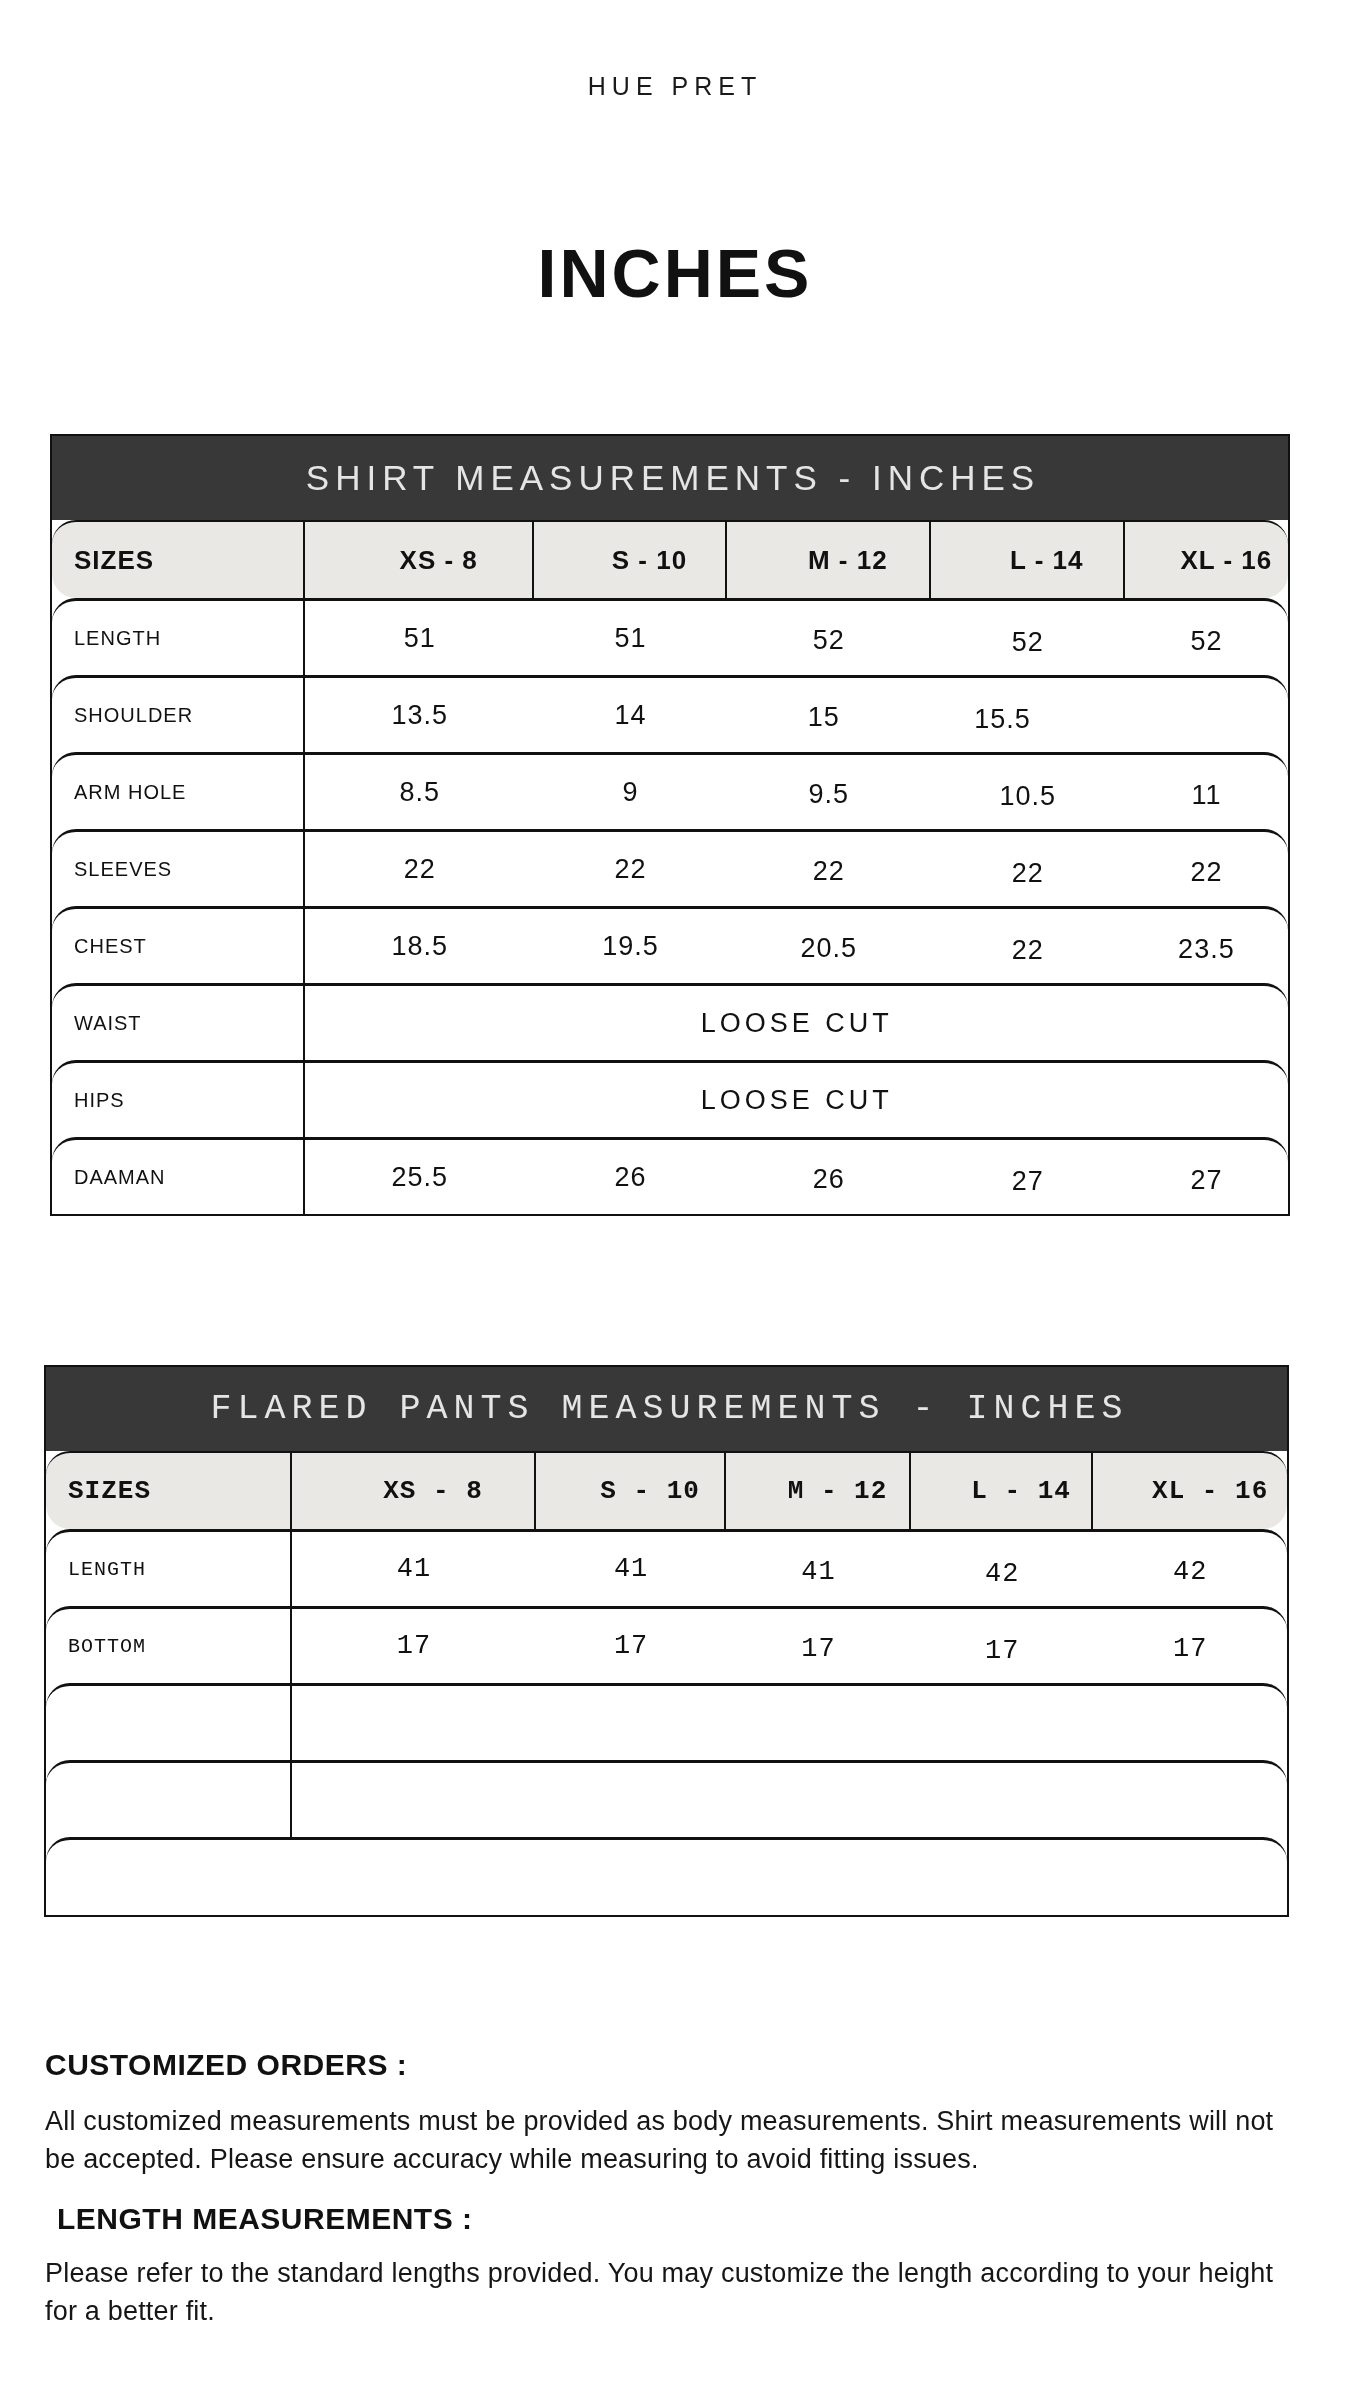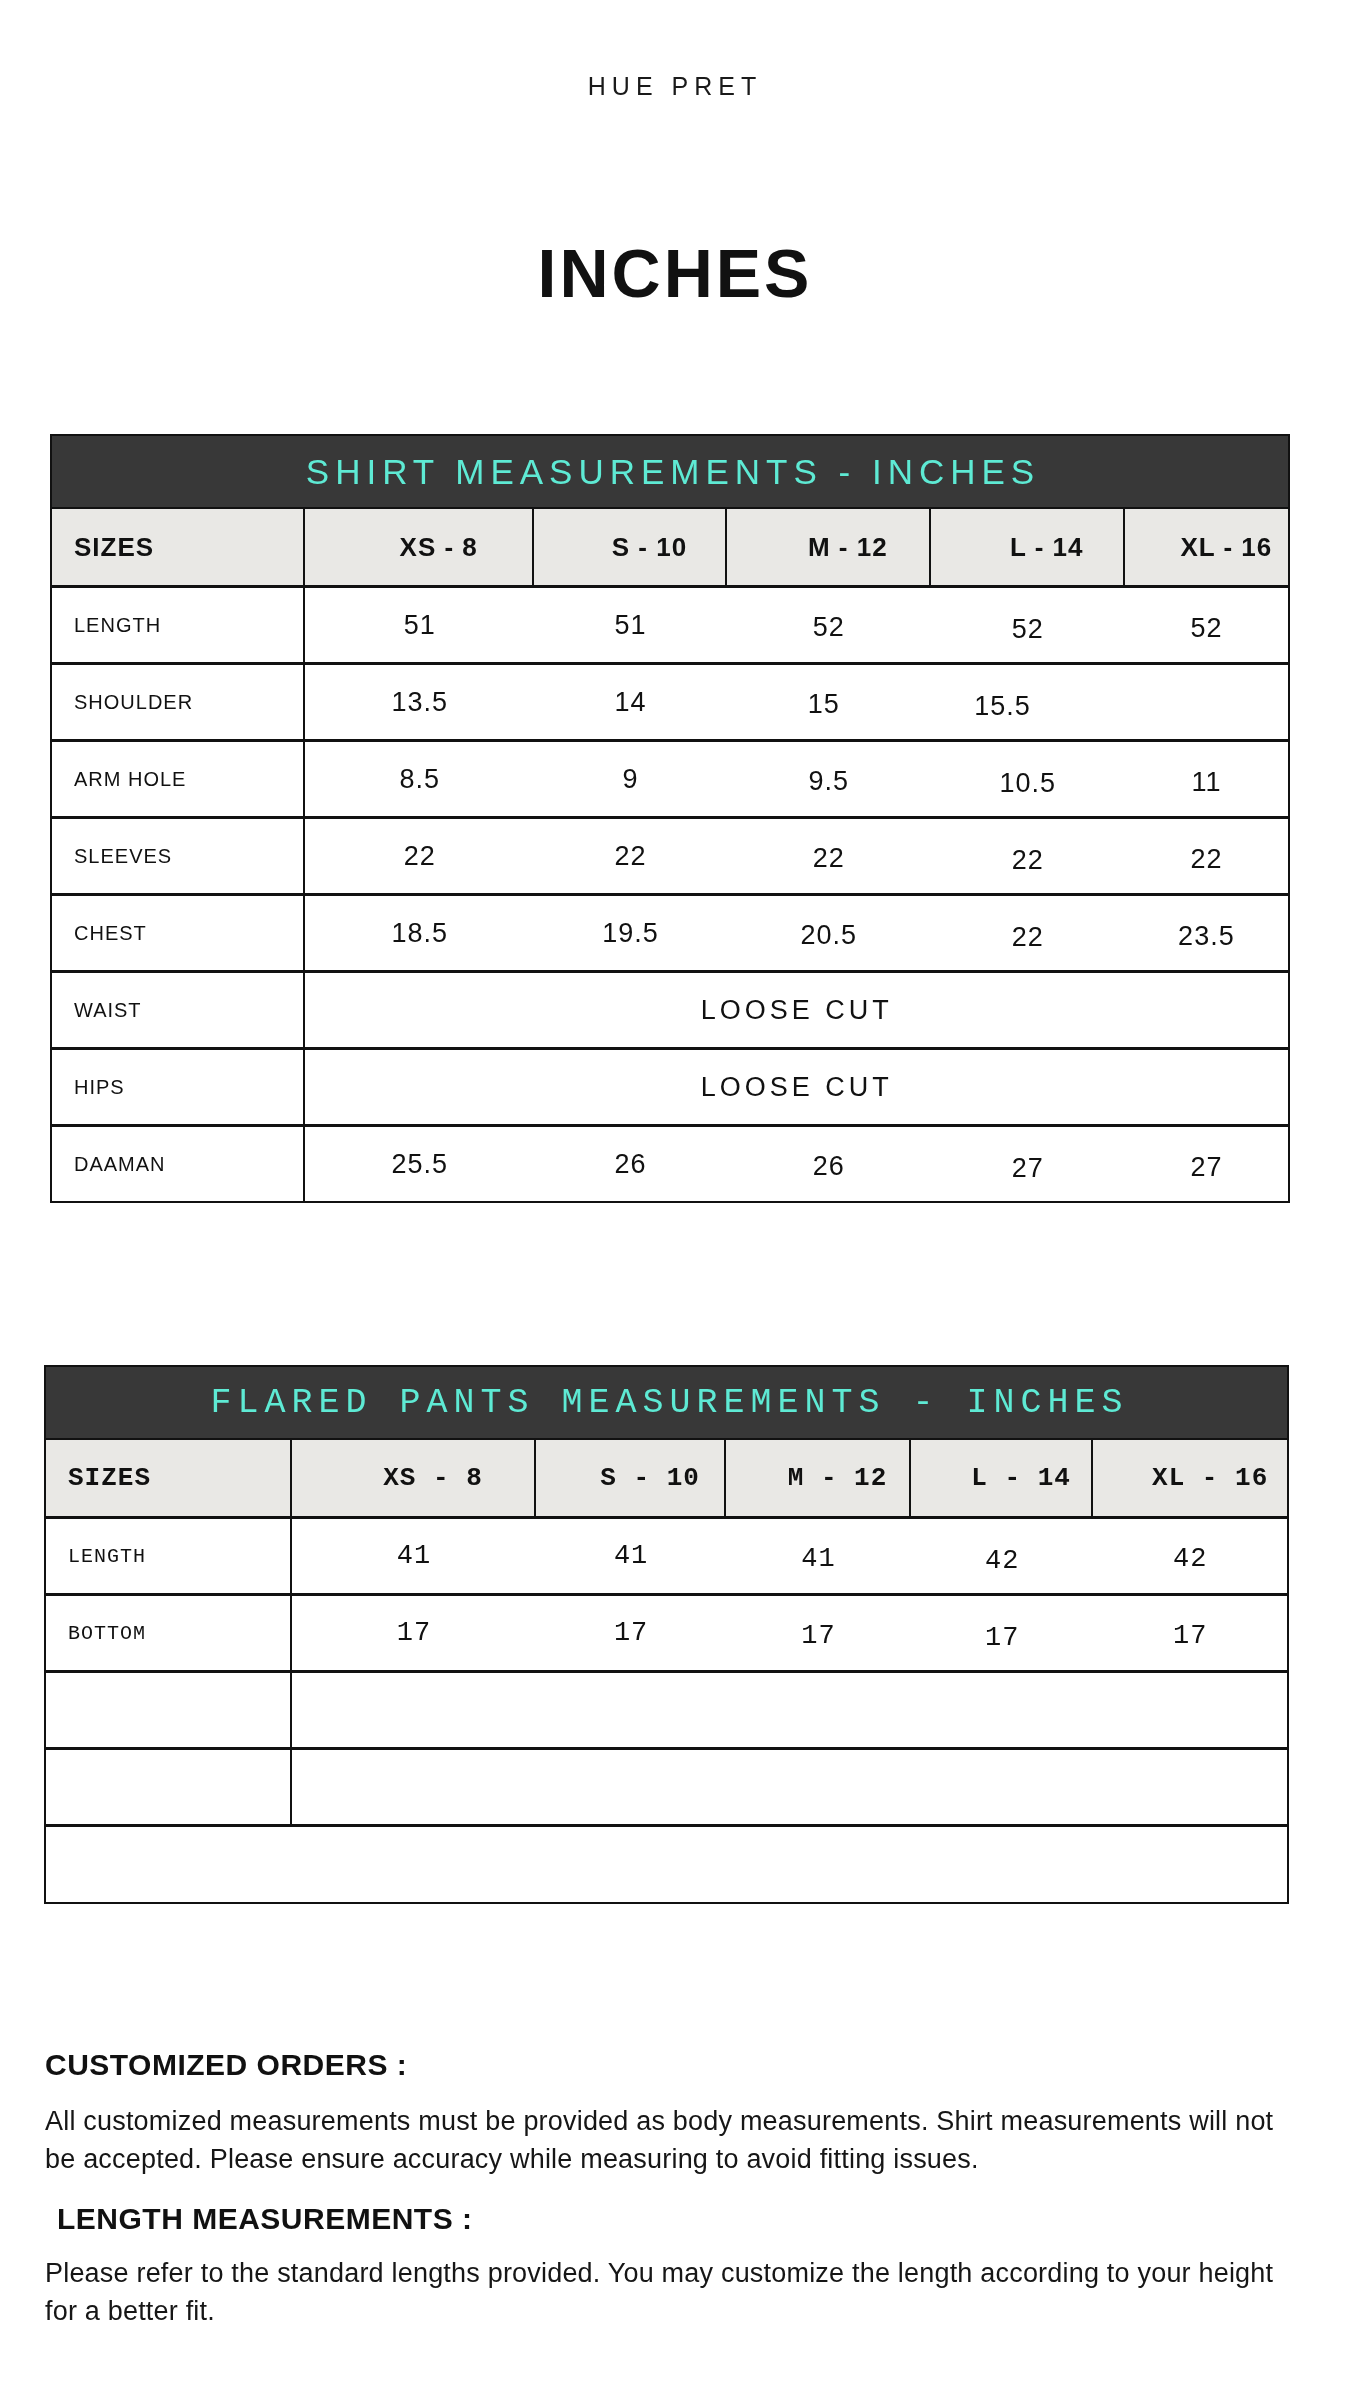--- a/index.html
+++ b/index.html
@@ -27,29 +27,29 @@
   
   .mtable {
     position: absolute;
     border: 2px solid #111;
     background: #ffffff;
   }
   .shirt-table { top: 434px; left: 50px; width: 1240px; }
   .pants-table { top: 1365px; left: 44px; width: 1245px; font-family: Liberation Mono, monospace; }
 
   .t-header {
-    height: 71px;
+    height: 84px;
     background: #383838;
-    color: #5eead4;
+    color: #e5e5e5;
     display: flex; align-items: center; justify-content: center;
     font-size: 35px; font-weight: 400;
     letter-spacing: 6px;
     text-indent: 6px;
   }
-  .t-row { display: flex; border-top: 3px solid #111; }
+  .t-row { display: flex; border-top: 3px solid #111; border-radius: 24px; }
   .sizes-row { height: 78px; background: #e9e8e5; border-top: 2px solid #111; }
   .data-row  { height: 77px; background: #ffffff; }
   .footer-row { height: 78px; background: #ffffff; }
 
   .cell {
     display: flex; align-items: center; justify-content: center;
     height: 100%;
   }
   .label-col {
     justify-content: flex-start;

